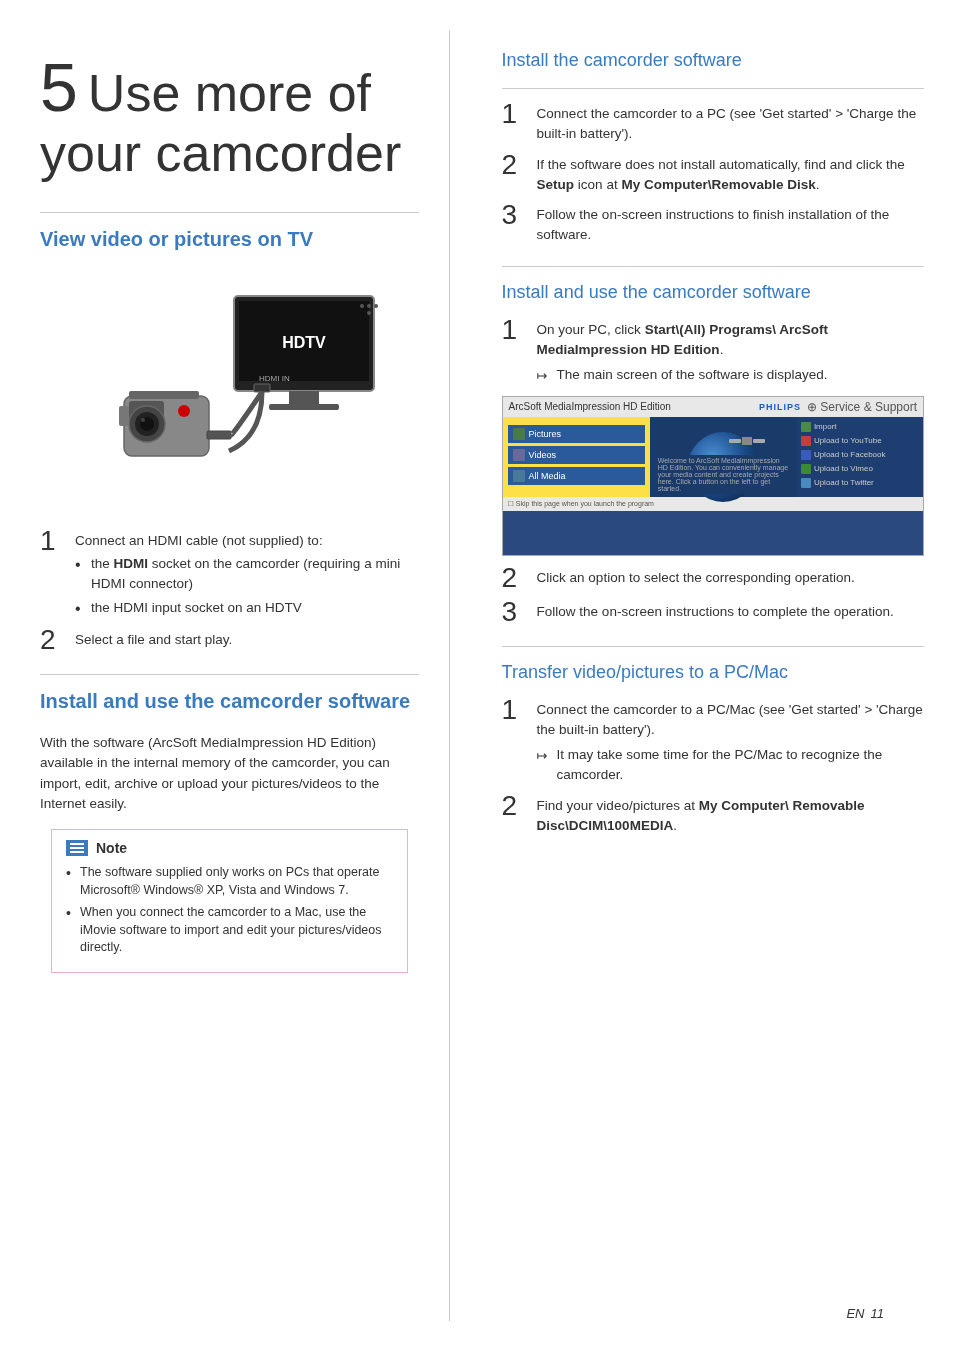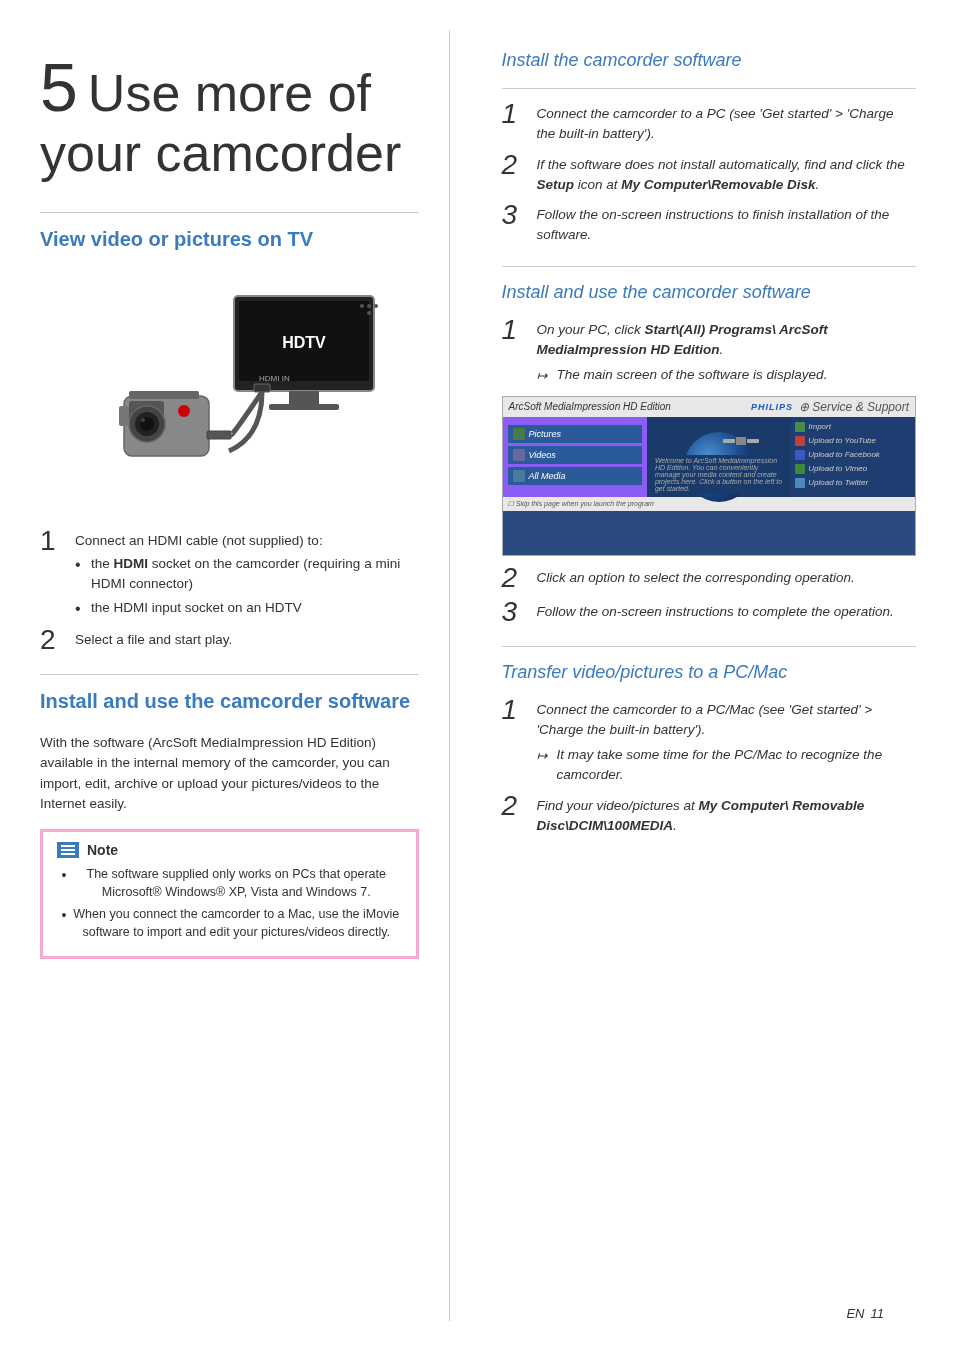--- a/index.html
+++ b/index.html
@@ -18,22 +18,21 @@
       padding: 30px 0;
       gap: 22px;
     }
     .left-column {
       width: 460px;
       padding: 20px 30px 20px 40px;
       border-right: 1px solid #ccc;
     }
     .right-column {
       width: 494px;
-      padding: 20px 38px 20px 30px;
-      font-style: italic;
+      padding: 20px 30px 20px 30px;
     }
     
     .chapter-title {
       font-size: 52px;
       font-weight: 300;
       color: #333;
       line-height: 1.1;
       margin-bottom: 30px;
     }
     .chapter-title .chapter-num {
@@ -116,25 +115,24 @@
       height: 240px;
       position: relative;
     }
     
     .diagram-svg {
       width: 320px;
       height: 230px;
     }
     
     .note-box {
-      border: 3px solid #f9a8d4;
+      border: 1px solid #f9a8d4;
       padding: 10px 14px;
-      margin: 15px 0;
+      margin: 15px 11px;
       font-size: 12.5px;
-      text-align: center;
     }
     .note-header {
       display: flex;
       align-items: center;
       margin-bottom: 8px;
     }
     .note-icon {
       width: 22px;
       height: 16px;
       background: #3a7abf;
@@ -179,21 +177,21 @@
       width: 100%;
       height: 160px;
       border: 1px solid #aaa;
       margin: 10px 0 12px 0;
       background: #2a4a7f;
       position: relative;
       overflow: hidden;
     }
     .ss-sidebar {
       width: 35%;
-      background: #8b5cf6;
+      background: #fde047;
       padding: 5px;
     }
     .ss-sidebar-item {
       background: #2a5a9a;
       margin: 3px 0;
       padding: 3px 5px;
       display: flex;
       align-items: center;
       gap: 4px;
     }

